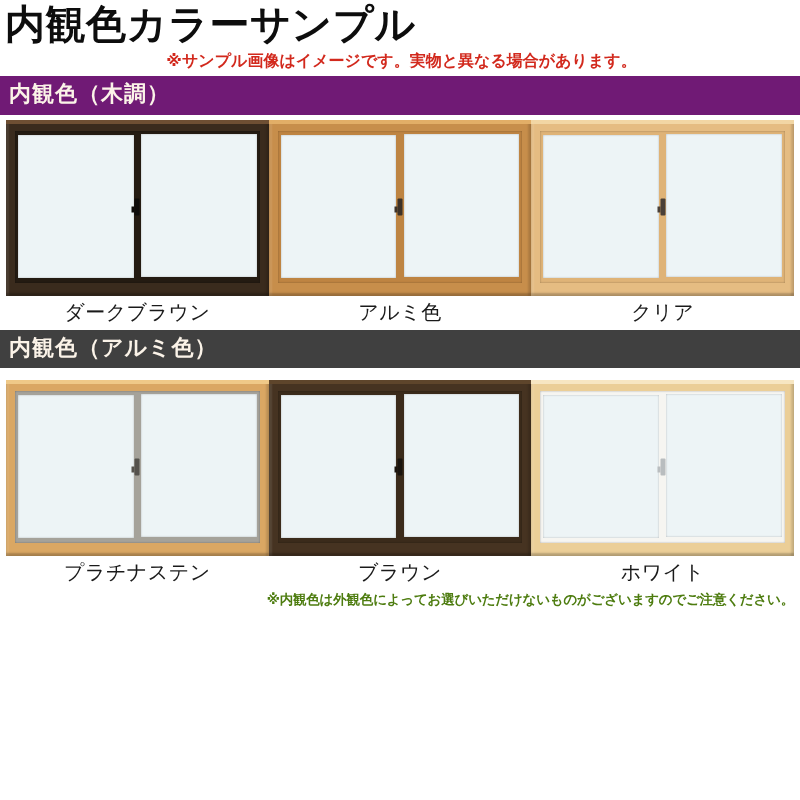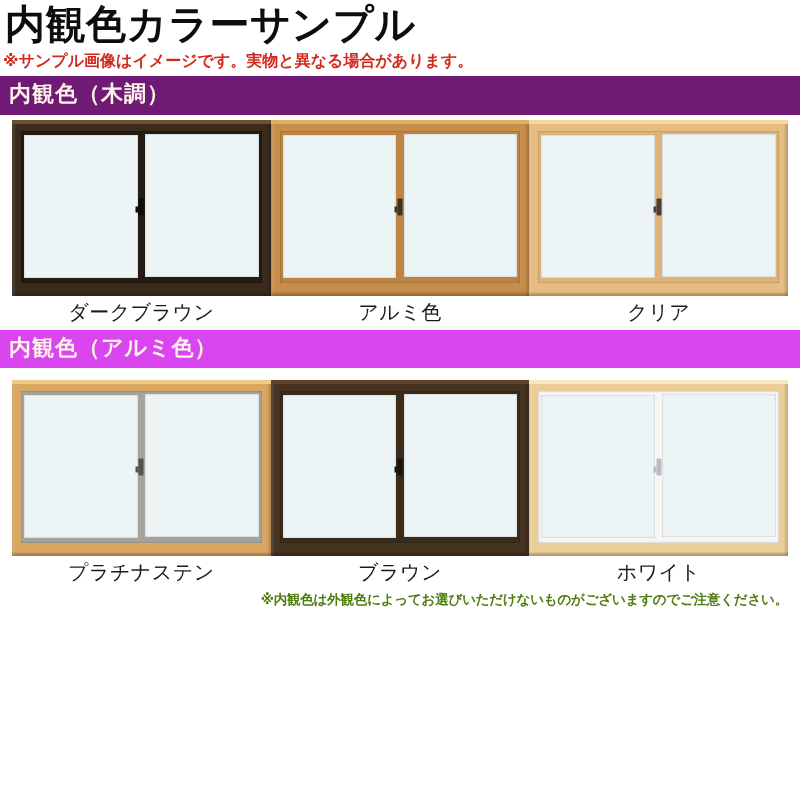--- a/index.html
+++ b/index.html
@@ -10,33 +10,33 @@
   }
   .page{width:800px;height:760px;box-sizing:border-box;padding-top:2px;}
 
   .title{
     margin:0 0 3px 5px;
     font-size:40px;line-height:1.12;font-weight:900;
     letter-spacing:0.5px;color:#0d0d0d;
   }
   .top-note{
     margin:0 0 5px 3px;
-    font-size:16px;font-weight:bold;line-height:1.35;
+    font-size:16px;font-weight:bold;line-height:1.35;text-align:center;
   }
 
   .band{
     box-sizing:border-box;width:100%;
     margin:0;padding:5px 9px 7px;
     font-size:22px;font-weight:bold;line-height:1.2;
     color:#fbf3e8;letter-spacing:1px;
   }
 
   .grid{
     display:grid;grid-template-columns:repeat(3,1fr);
-    gap:7px 0;margin:5px 12px 6px;
+    gap:7px 0;margin:5px 6px 6px;
   }
   .grid.second{margin-top:12px;}
 
   .sample{margin:0;}
   .photo{height:176px;background:#fff;}
 
   
   .win{
     width:100%;height:100%;box-sizing:border-box;
     padding:11px 9px 13px;
@@ -129,21 +129,21 @@
           <div class="lock"></div>
         </div>
       </div>
     </div>
     <figcaption class="label">クリア</figcaption>
   </figure>
 </div>
   </section>
 
   <section class="section">
-    <h2 class="band" style="background: #d946ef;">内観色（アルミ色）</h2>
+    <h2 class="band" style="background: #404040;">内観色（アルミ色）</h2>
     <div class="grid second">
 
   <figure class="sample">
     <div class="photo">
       <div class="win" style="--frame: #DAA763; --frame-top: #EFC988; --sash: #A5A29A; --lock: #55524D;">
         <div class="inner">
           <div class="pane pane-left"></div>
           <div class="pane pane-right"></div>
           <div class="lock"></div>
         </div>

